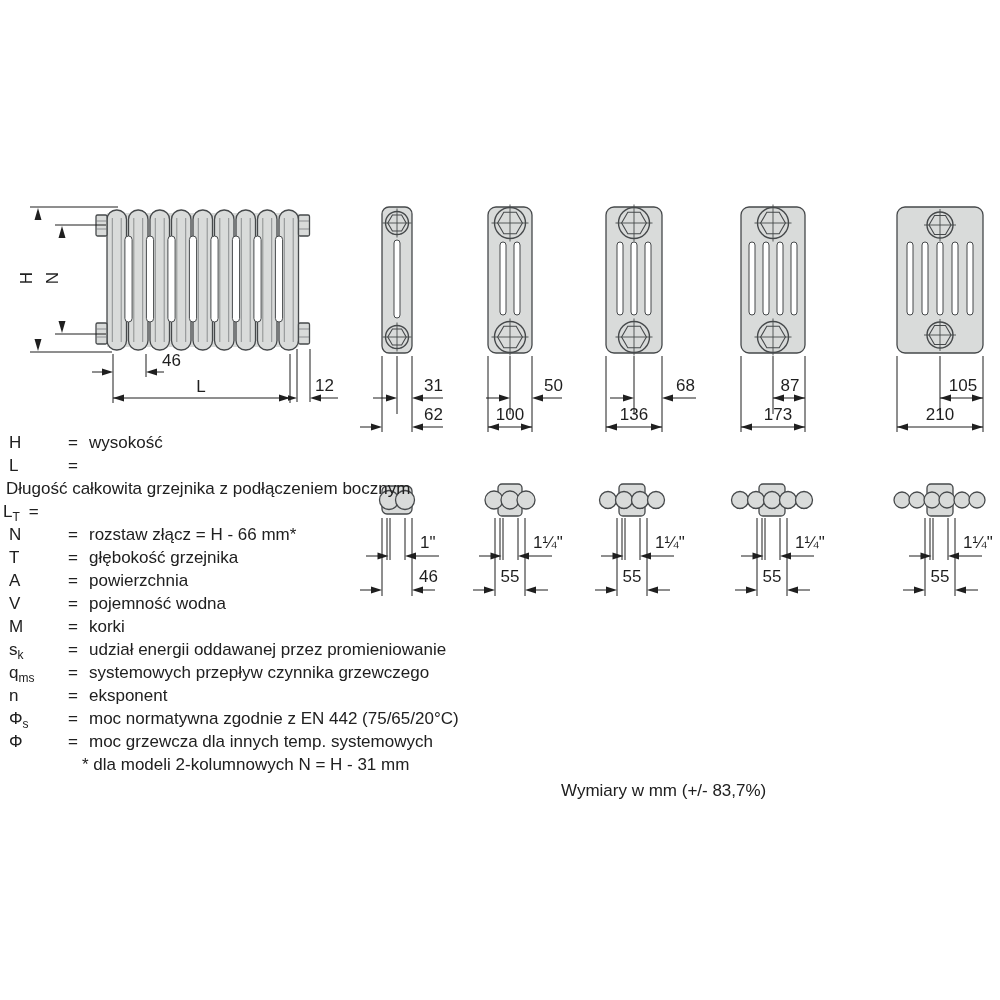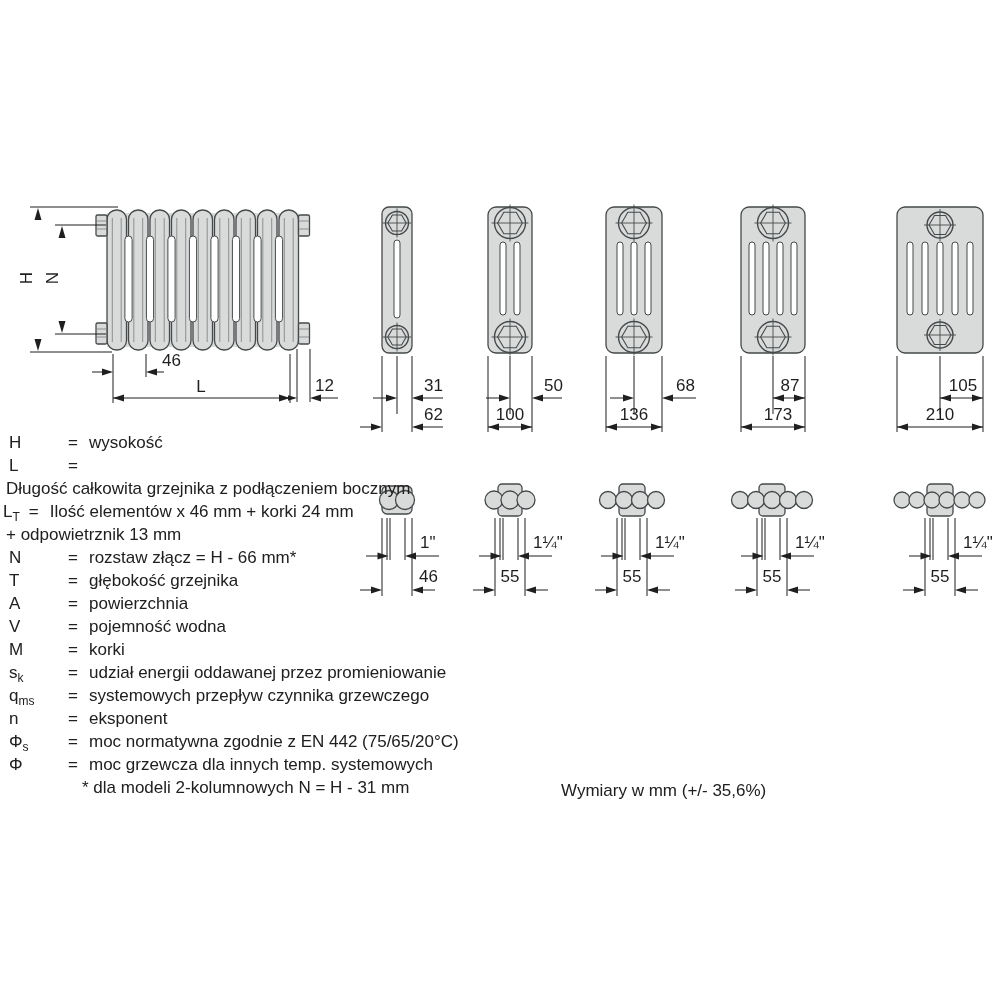--- a/index.html
+++ b/index.html
@@ -304,24 +304,20 @@
     <div class="lrow">
       <span class="sym">L</span>
         <span class="eq">=</span>
     </div>
     <div class="lrow full">
       <span class="desc">Długość całkowita grzejnika z podłączeniem bocznym</span>
     </div>
     <div class="lrow">
       <span class="symi"><span>L</span><sub>T</sub></span>
         <span class="eq">=</span>
-        <span class="desc">Ilość elementów x 46 mm + korki 24 mm</span>
-    </div>
-    <div class="lrow full">
-      <span class="desc">+ odpowietrznik 13 mm</span>
     </div>
     <div class="lrow">
       <span class="sym">N</span>
         <span class="eq">=</span>
         <span class="desc">rozstaw złącz = H - 66 mm*</span>
     </div>
     <div class="lrow">
       <span class="sym">T</span>
         <span class="eq">=</span>
         <span class="desc">głębokość grzejnika</span>
@@ -364,15 +360,15 @@
     <div class="lrow">
       <span class="sym">Φ</span>
         <span class="eq">=</span>
         <span class="desc">moc grzewcza dla innych temp. systemowych</span>
     </div>
     <div class="lrow indent">
       <span class="desc">* dla modeli 2-kolumnowych N = H - 31 mm</span>
     </div>
   </div>
 
-  <div class="footer">Wymiary w mm (+/- 35,6%)</div>
+  <div class="footer">Wymiary w mm (+/- 83,7%)</div>
 
 </div>
 
 </body></html>

